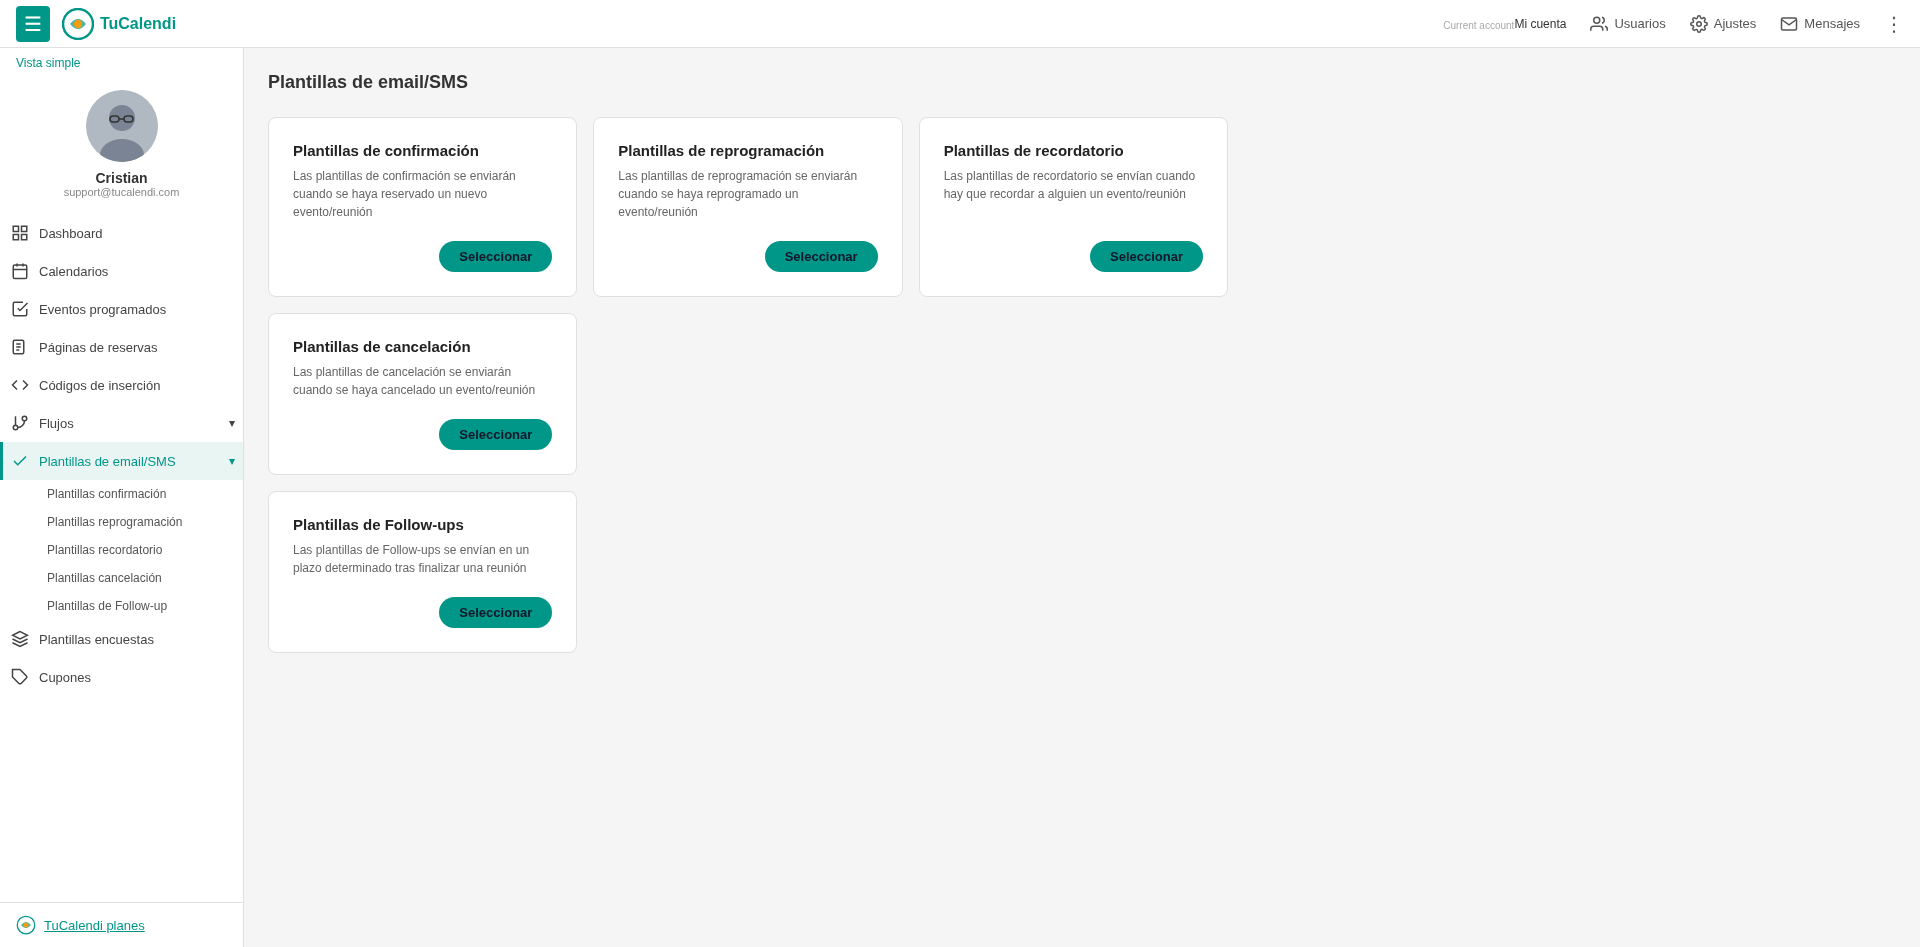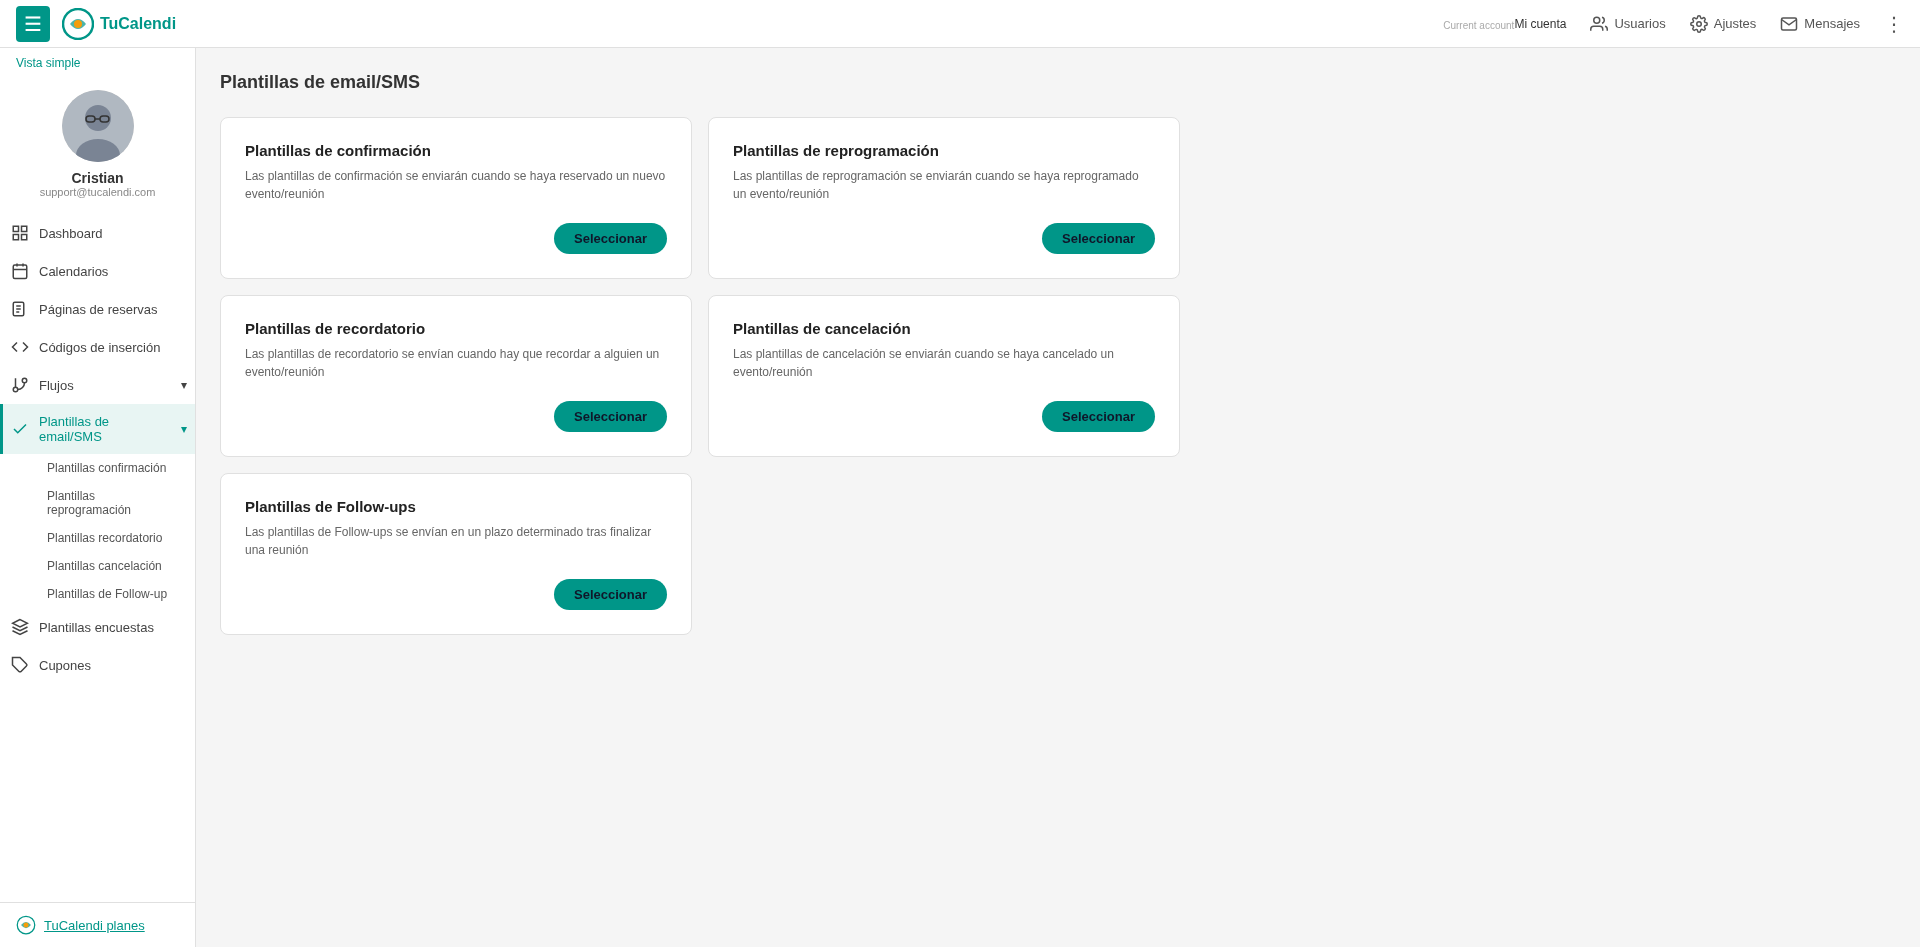--- a/index.html
+++ b/index.html
@@ -21,21 +21,21 @@
     .topnav-account .account-label { font-size: 10px; color: #aaa; }
     .topnav-account .account-name { font-size: 12px; color: #333; font-weight: 500; }
     .topnav-item { display: flex; align-items: center; gap: 6px; font-size: 13px; color: #555; cursor: pointer; }
     .topnav-more { font-size: 20px; color: #555; cursor: pointer; }
 
     
     .layout { display: flex; flex: 1; overflow: hidden; }
 
     
     .sidebar {
-      width: 196px; background: #fff; border-right: 1px solid #e0e0e0;
+      width: 244px; background: #fff; border-right: 1px solid #e0e0e0;
       display: flex; flex-direction: column; overflow-y: auto; flex-shrink: 0;
     }
     .sidebar-vista { padding: 8px 16px; font-size: 12px; color: #009688; cursor: pointer; }
     .sidebar-profile { display: flex; flex-direction: column; align-items: center; padding: 12px 16px 16px; }
     .sidebar-avatar { width: 72px; height: 72px; border-radius: 50%; background: #ccc; overflow: hidden; display: flex; align-items: center; justify-content: center; }
     .sidebar-avatar svg { width: 72px; height: 72px; }
     .sidebar-name { font-size: 14px; font-weight: 600; color: #333; margin-top: 8px; }
     .sidebar-email { font-size: 11px; color: #888; }
 
     .sidebar-nav { flex: 1; }
@@ -55,21 +55,21 @@
 
     .sidebar-bottom { padding: 12px 16px; border-top: 1px solid #e0e0e0; }
     .sidebar-plans { display: flex; align-items: center; gap: 8px; font-size: 13px; color: #009688; cursor: pointer; font-weight: 500; text-decoration: underline; }
 
     
     .main { flex: 1; overflow-y: auto; padding: 24px; }
     .page-title { font-size: 18px; font-weight: 600; color: #333; margin-bottom: 24px; }
 
     .cards-grid {
       display: grid;
-      grid-template-columns: 1fr 1fr;
+      grid-template-columns: 1fr 1fr 1fr;
       gap: 16px;
       max-width: 960px;
     }
     .card {
       background: #fff; border-radius: 8px; border: 1px solid #e0e0e0;
       padding: 24px; display: flex; flex-direction: column; gap: 8px;
     }
     .card-title { font-size: 15px; font-weight: 600; color: #222; }
     .card-desc { font-size: 12px; color: #666; line-height: 1.5; flex: 1; }
     .card-btn {
@@ -165,20 +165,27 @@
       <div class="nav-item">
         <svg class="nav-icon" viewBox="0 0 24 24" fill="none" stroke="currentColor" stroke-width="2">
           <rect x="3" y="4" width="18" height="18" rx="2"></rect>
             <line x1="16" y1="2" x2="16" y2="6"></line>
             <line x1="8" y1="2" x2="8" y2="6"></line>
             <line x1="3" y1="10" x2="21" y2="10"></line>
         </svg>
         <span>Calendarios</span>
       </div>
 
+      <div class="nav-item">
+        <svg class="nav-icon" viewBox="0 0 24 24" fill="none" stroke="currentColor" stroke-width="2">
+          <polyline points="9 11 12 14 22 4"></polyline>
+            <path d="M21 12v7a2 2 0 0 1-2 2H5a2 2 0 0 1-2-2V5a2 2 0 0 1 2-2h11"></path>
+        </svg>
+        <span>Eventos programados</span>
+      </div>
 
       <div class="nav-item">
         <svg class="nav-icon" viewBox="0 0 24 24" fill="none" stroke="currentColor" stroke-width="2">
           <rect x="3" y="3" width="14" height="18" rx="2"></rect>
             <line x1="7" y1="8" x2="13" y2="8"></line>
             <line x1="7" y1="12" x2="13" y2="12"></line>
             <line x1="7" y1="16" x2="11" y2="16"></line>
         </svg>
         <span>Páginas de reservas</span>
       </div>

